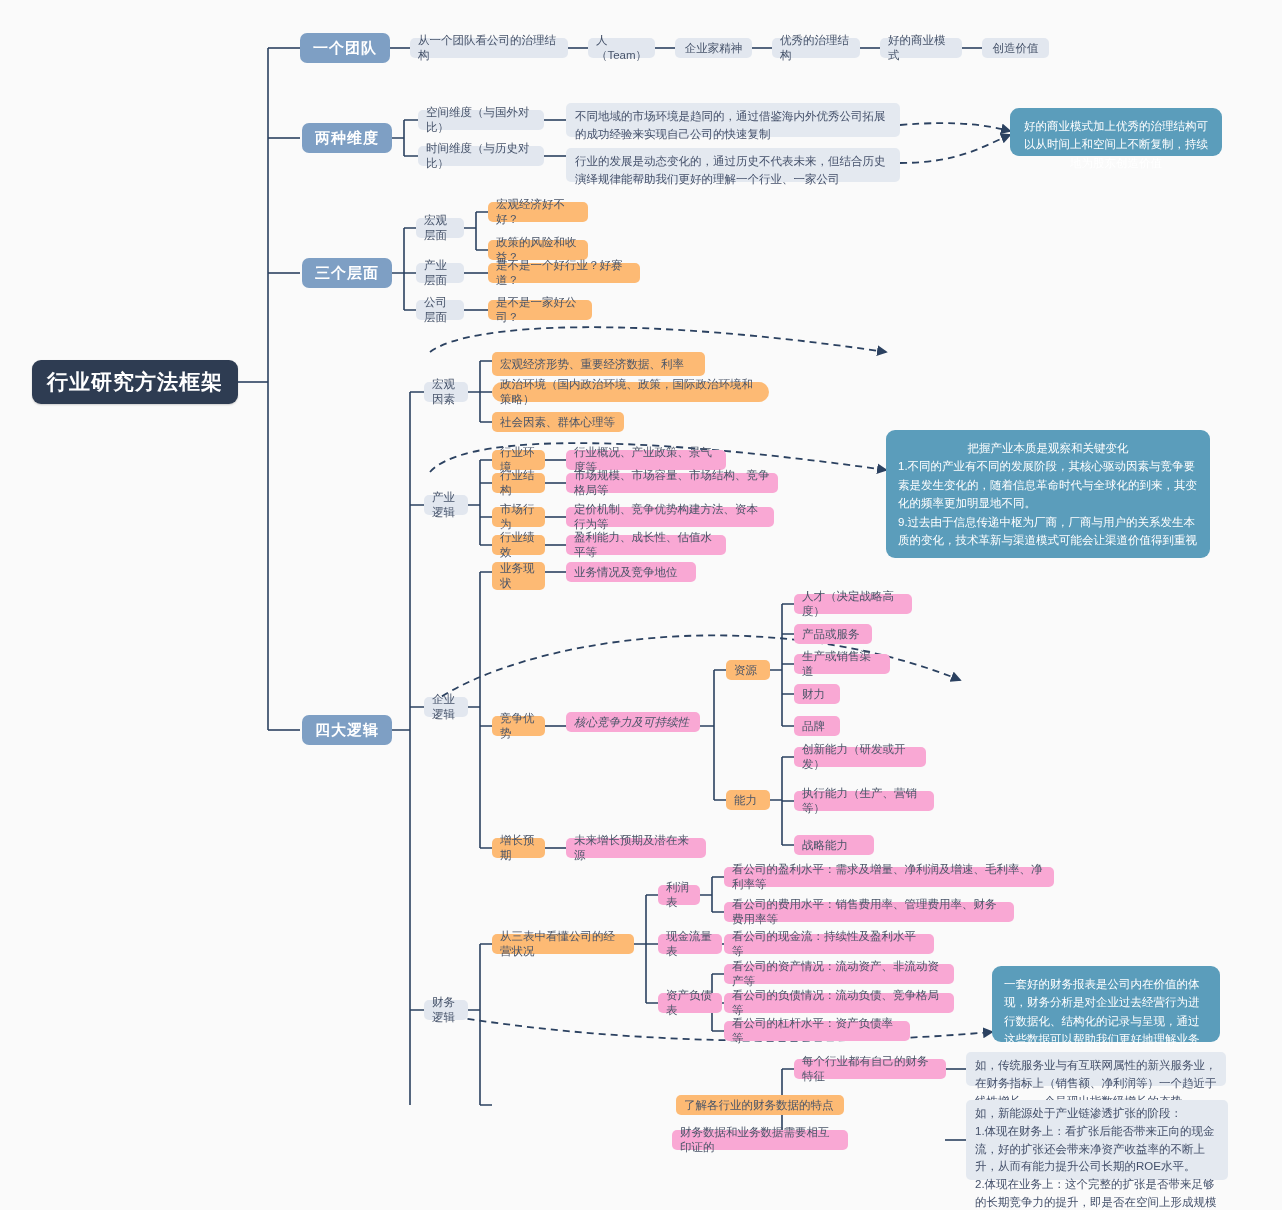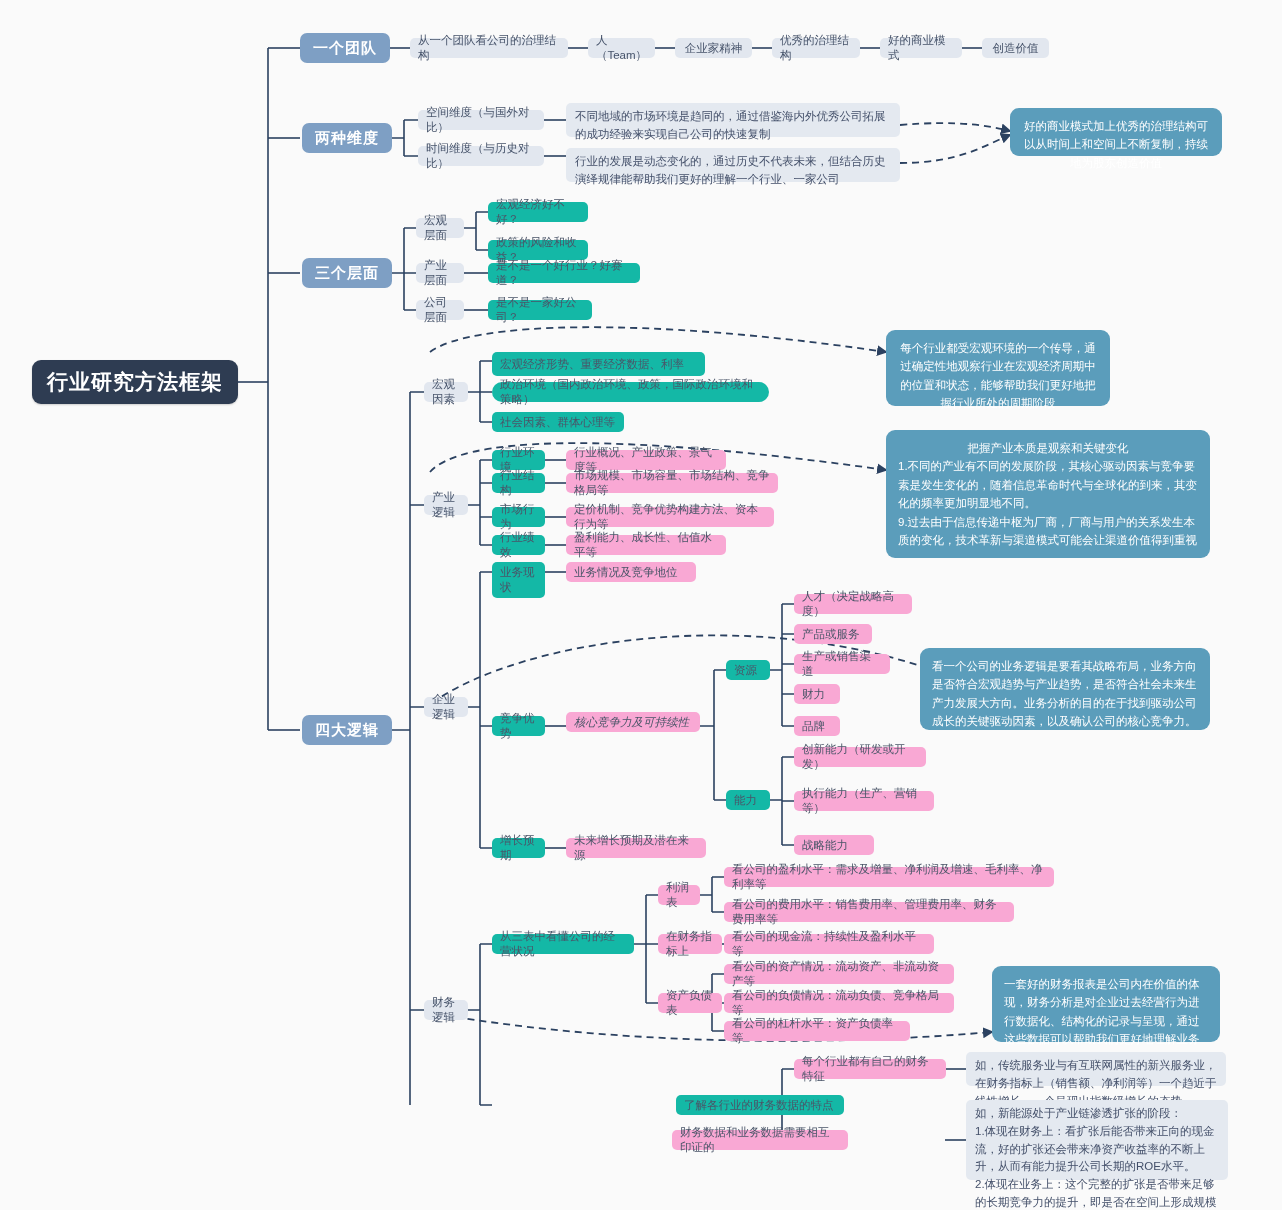--- a/index.html
+++ b/index.html
@@ -47,21 +47,21 @@
   
   .lv2{
     background:#e2e7ef;
     color:#46536a;
     border-radius:5px;
     font-size:11.5px;
     padding:4px 8px;
     justify-content:center;
   }
   .lv3{
-    background:#14b8a6;
+    background:#fdba74;
     color:#4a5568;
     border-radius:5px;
     font-size:11.5px;
     padding:4px 8px;
   }
   .lv4{
     background:#f9a8d4;
     color:#4a5568;
     border-radius:5px;
     font-size:11.5px;
@@ -194,71 +194,69 @@
   <div class="node lv3" style="left:488px;top:263px;width:152px;height:20px;">是不是一个好行业？好赛道？</div>
   <div class="node lv2" style="left:416px;top:300px;width:48px;height:20px;">公司层面</div>
   <div class="node lv3" style="left:488px;top:300px;width:104px;height:20px;">是不是一家好公司？</div>
 
   <div class="node lv1" style="left:302px;top:715px;width:90px;height:30px;">四大逻辑</div>
 
   <div class="node lv2" style="left:424px;top:382px;width:44px;height:20px;">宏观因素</div>
   <div class="node lv3" style="left:492px;top:352px;width:213px;height:24px;">宏观经济形势、重要经济数据、利率</div>
   <div class="node lv3" style="left:492px;top:382px;width:277px;height:20px;border-radius:10px;">政治环境（国内政治环境、政策，国际政治环境和策略）</div>
   <div class="node lv3" style="left:492px;top:412px;width:132px;height:20px;">社会因素、群体心理等</div>
-  <div class="node callout" style="left:886px;top:330px;width:224px;height:76px;">每个行业都受宏观环境的一个传导，通过确定性地观察行业在宏观经济周期中的位置和状态，能够帮助我们更好地把握行业所处的周期阶段</div>
 
   <div class="node lv2" style="left:424px;top:495px;width:44px;height:20px;">产业逻辑</div>
   <div class="node lv3" style="left:492px;top:450px;width:53px;height:20px;">行业环境</div>
   <div class="node lv4" style="left:566px;top:450px;width:160px;height:20px;">行业概况、产业政策、景气度等</div>
   <div class="node lv3" style="left:492px;top:473px;width:53px;height:20px;">行业结构</div>
   <div class="node lv4" style="left:566px;top:473px;width:212px;height:20px;">市场规模、市场容量、市场结构、竞争格局等</div>
   <div class="node lv3" style="left:492px;top:507px;width:53px;height:20px;">市场行为</div>
   <div class="node lv4" style="left:566px;top:507px;width:208px;height:20px;">定价机制、竞争优势构建方法、资本行为等</div>
   <div class="node lv3" style="left:492px;top:535px;width:53px;height:20px;">行业绩效</div>
   <div class="node lv4" style="left:566px;top:535px;width:160px;height:20px;">盈利能力、成长性、估值水平等</div>
 
   <div class="callout" style="position:absolute;left:886px;top:430px;width:324px;box-sizing:border-box;text-align:left;">
     <div style="text-align:center;">把握产业本质是观察和关键变化</div>
     <div>1.不同的产业有不同的发展阶段，其核心驱动因素与竞争要素是发生变化的，随着信息革命时代与全球化的到来，其变化的频率更加明显地不同。</div>
     <div>9.过去由于信息传递中枢为厂商，厂商与用户的关系发生本质的变化，技术革新与渠道模式可能会让渠道价值得到重视</div>
   </div>
 
   <div class="node lv2" style="left:424px;top:697px;width:44px;height:20px;">企业逻辑</div>
-  <div class="node lv3" style="left:492px;top:562px;width:53px;height:36px;">业务现状</div>
+  <div class="node lv3" style="left:492px;top:562px;width:53px;height:28px;">业务现状</div>
   <div class="node lv4" style="left:566px;top:562px;width:130px;height:20px;">业务情况及竞争地位</div>
 
   <div class="node lv3" style="left:492px;top:716px;width:53px;height:20px;">竞争优势</div>
   <div class="node lv4" style="left:566px;top:712px;width:134px;height:20px;font-style:italic;">核心竞争力及可持续性</div>
 
   <div class="node lv3" style="left:726px;top:660px;width:44px;height:20px;">资源</div>
   <div class="node lv4" style="left:794px;top:594px;width:118px;height:20px;">人才（决定战略高度）</div>
   <div class="node lv4" style="left:794px;top:624px;width:78px;height:20px;">产品或服务</div>
   <div class="node lv4" style="left:794px;top:654px;width:96px;height:20px;">生产或销售渠道</div>
   <div class="node lv4" style="left:794px;top:684px;width:46px;height:20px;">财力</div>
   <div class="node lv4" style="left:794px;top:716px;width:46px;height:20px;">品牌</div>
 
   <div class="node lv3" style="left:726px;top:790px;width:44px;height:20px;">能力</div>
   <div class="node lv4" style="left:794px;top:747px;width:132px;height:20px;">创新能力（研发或开发）</div>
   <div class="node lv4" style="left:794px;top:791px;width:140px;height:20px;">执行能力（生产、营销等）</div>
   <div class="node lv4" style="left:794px;top:835px;width:80px;height:20px;">战略能力</div>
 
   <div class="node lv3" style="left:492px;top:838px;width:53px;height:20px;">增长预期</div>
   <div class="node lv4" style="left:566px;top:838px;width:140px;height:20px;">未来增长预期及潜在来源</div>
 
-  <div class="node callout" style="left:920px;top:648px;width:290px;height:82px;text-align:left;">看一个公司的业务逻辑是要看其战略布局，业务方向是否符合宏观趋势与产业趋势，是否符合社会未来生产力发展大方向。业务分析的目的在于找到驱动公司成长的关键驱动因素，以及确认公司的核心竞争力。</div>
 
   <div class="node lv2" style="left:424px;top:1000px;width:44px;height:20px;">财务逻辑</div>
 
   <div class="node lv3" style="left:492px;top:934px;width:142px;height:20px;">从三表中看懂公司的经营状况</div>
 
   <div class="node lv4" style="left:658px;top:885px;width:42px;height:20px;">利润表</div>
   <div class="node lv4" style="left:724px;top:867px;width:330px;height:20px;">看公司的盈利水平：需求及增量、净利润及增速、毛利率、净利率等</div>
   <div class="node lv4" style="left:724px;top:902px;width:290px;height:20px;">看公司的费用水平：销售费用率、管理费用率、财务费用率等</div>
 
-  <div class="node lv4" style="left:658px;top:934px;width:64px;height:20px;">在财务指标上</div>
+  <div class="node lv4" style="left:658px;top:934px;width:64px;height:20px;">现金流量表</div>
   <div class="node lv4" style="left:724px;top:934px;width:210px;height:20px;">看公司的现金流：持续性及盈利水平等</div>
 
   <div class="node lv4" style="left:658px;top:993px;width:64px;height:20px;">资产负债表</div>
   <div class="node lv4" style="left:724px;top:964px;width:230px;height:20px;">看公司的资产情况：流动资产、非流动资产等</div>
   <div class="node lv4" style="left:724px;top:993px;width:230px;height:20px;">看公司的负债情况：流动负债、竞争格局等</div>
   <div class="node lv4" style="left:724px;top:1021px;width:186px;height:20px;">看公司的杠杆水平：资产负债率等</div>
 
   <div class="node callout" style="left:992px;top:966px;width:228px;height:76px;text-align:left;">一套好的财务报表是公司内在价值的体现，财务分析是对企业过去经营行为进行数据化、结构化的记录与呈现，通过这些数据可以帮助我们更好地理解业务与经营的逻辑。</div>
 
   <div class="node lv3" style="left:676px;top:1095px;width:168px;height:20px;">了解各行业的财务数据的特点</div>

